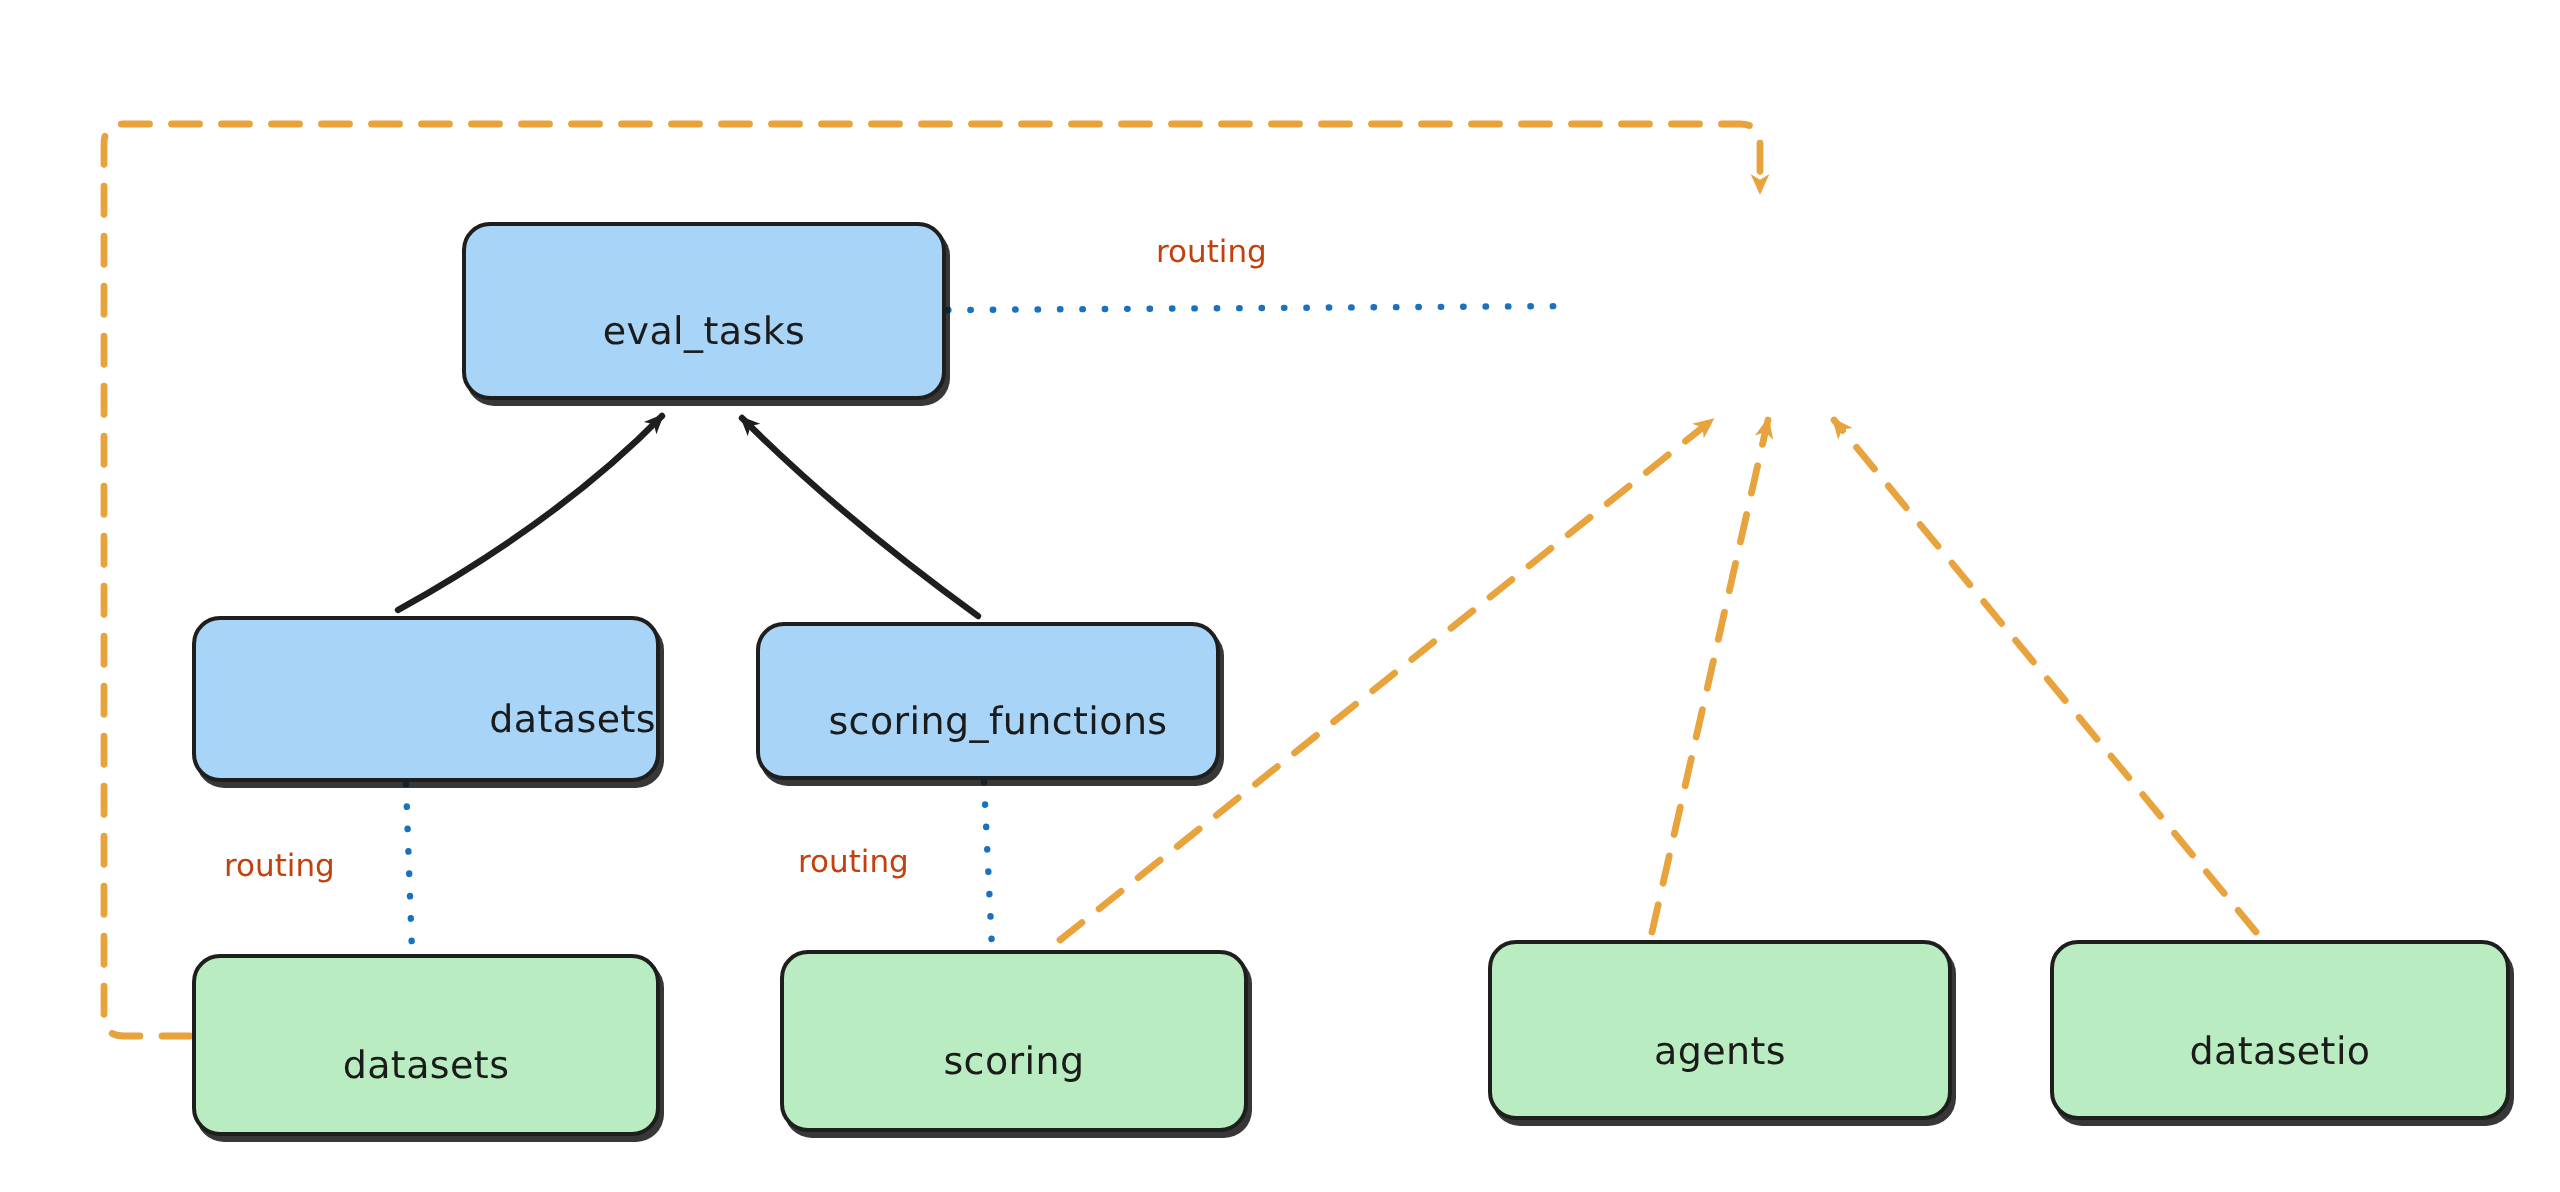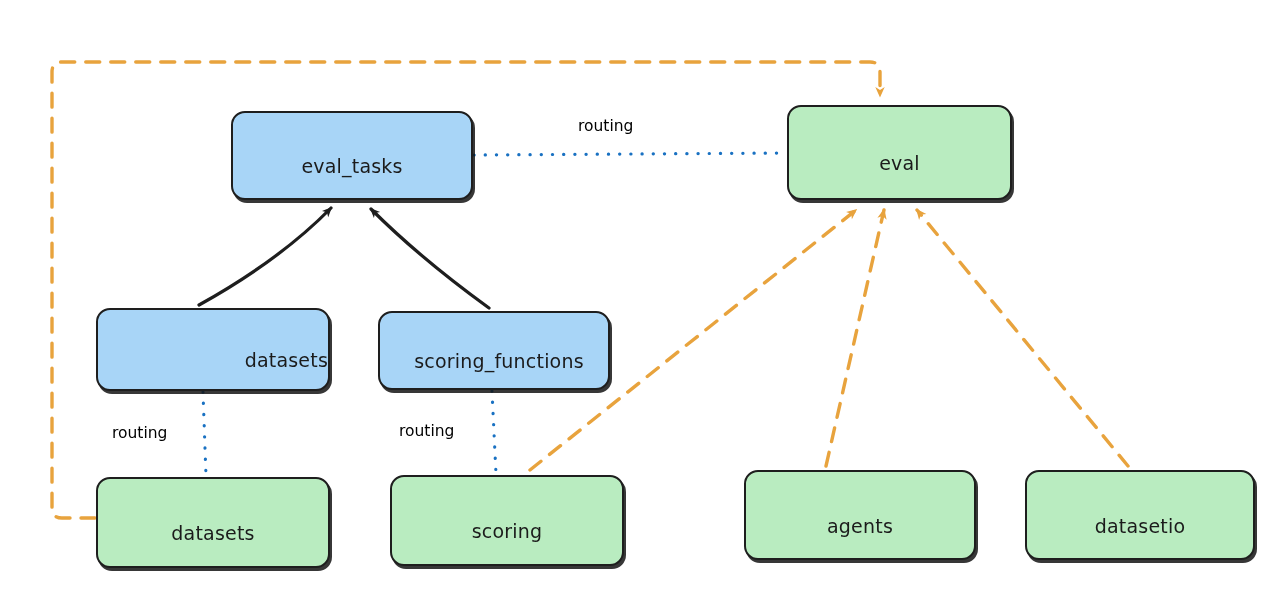--- a/index.html
+++ b/index.html
@@ -47,21 +47,21 @@
     color: #1b1b1b;
     letter-spacing: 0.2px;
     white-space: nowrap;
     user-select: none;
     margin-top: 21px;
   }
   .edge-label {
     position: absolute;
     font-family: "DejaVu Sans", sans-serif;
     font-size: 15.5px;
-    color: #000000;
+    color: #c2410c;
     white-space: nowrap;
     user-select: none;
   }
 </style>
 </head>
 <body>
 
 <div id="diagram-canvas">
 
   <svg id="edge-layer" viewBox="0 0 1280 596" xmlns="http://www.w3.org/2000/svg">
@@ -94,23 +94,20 @@
   </svg>
 
   <div class="edge-label" style="left:578px; top:117px;">routing</div>
   <div class="edge-label" style="left:112px; top:424px;">routing</div>
   <div class="edge-label" style="left:399px; top:422px;">routing</div>
 
   <div class="node node-api" style="left:231px; top:111px; width:242px; height:89px;">
     <span class="node-label">eval_tasks</span>
   </div>
 
-  <div class="node node-provider" style="left:787px; top:105px; width:225px; height:95px;">
-    <span class="node-label">eval</span>
-  </div>
 
   <div class="node node-api" style="left:96px; top:308px; width:234px; height:83px;justify-content:flex-end;">
     <span class="node-label">datasets</span>
   </div>
 
   <div class="node node-api" style="left:378px; top:311px; width:232px; height:79px;padding-left:10px;">
     <span class="node-label">scoring_functions</span>
   </div>
 
   <div class="node node-provider" style="left:96px; top:477px; width:234px; height:91px;">

